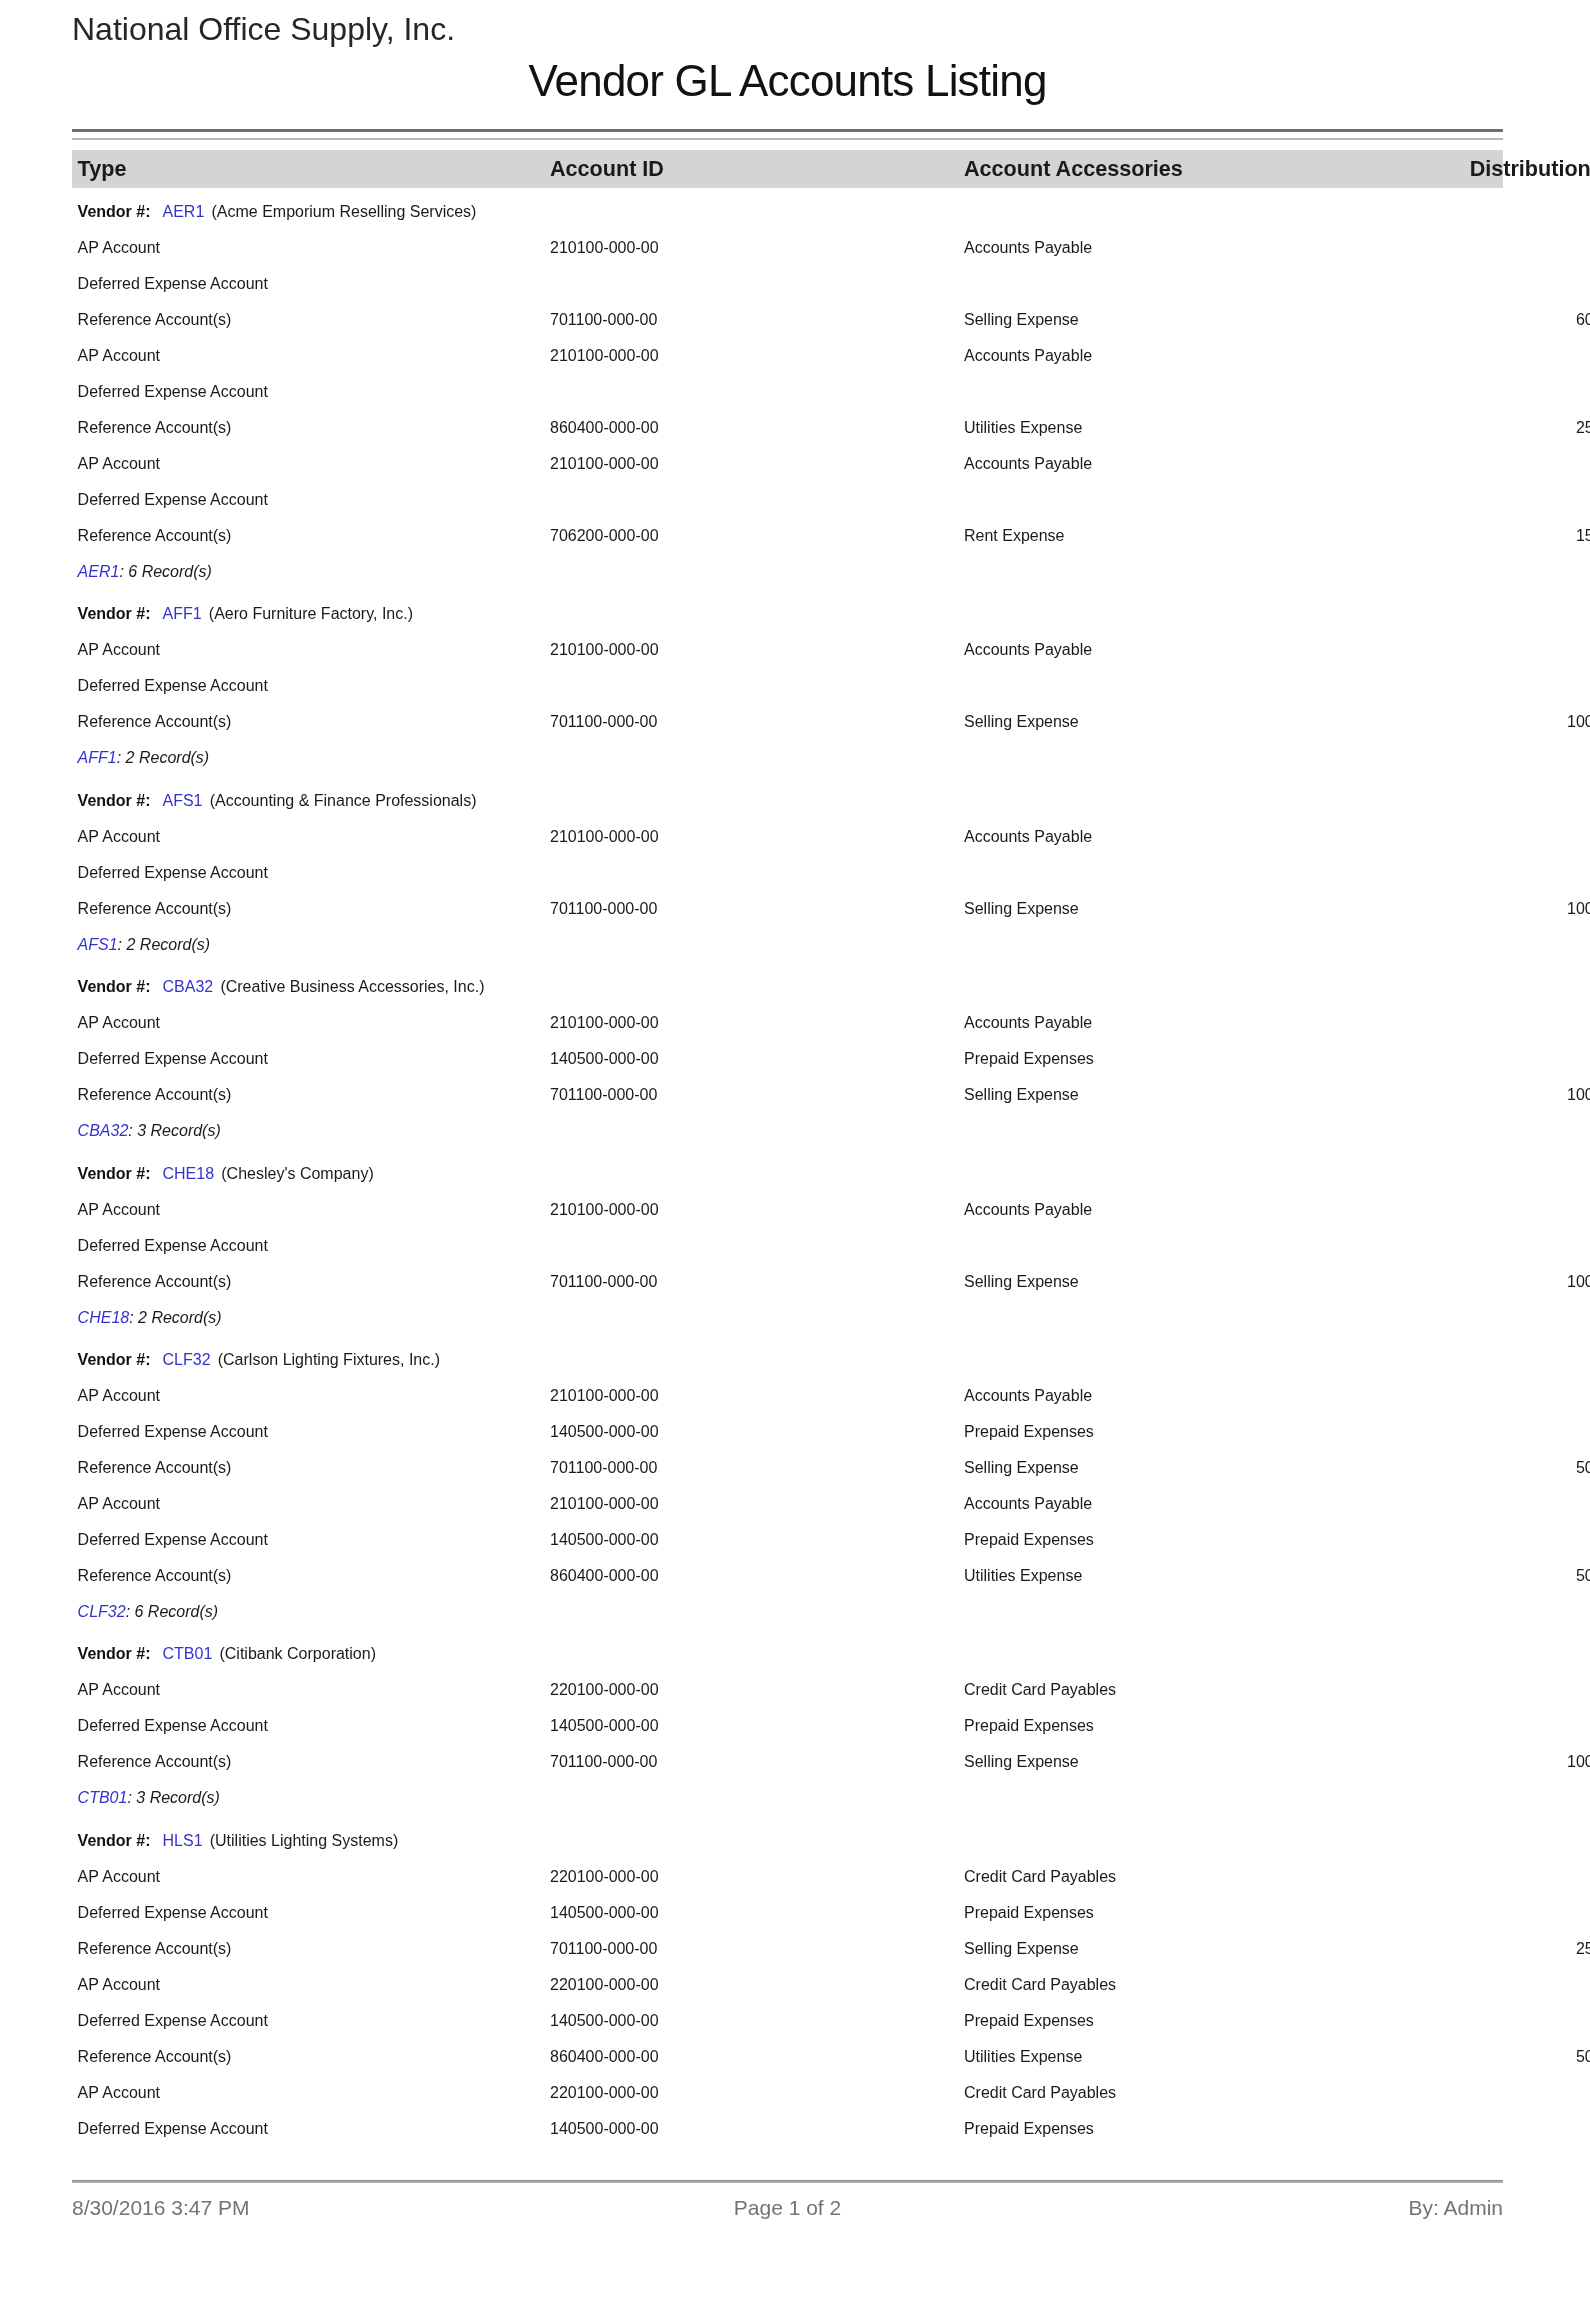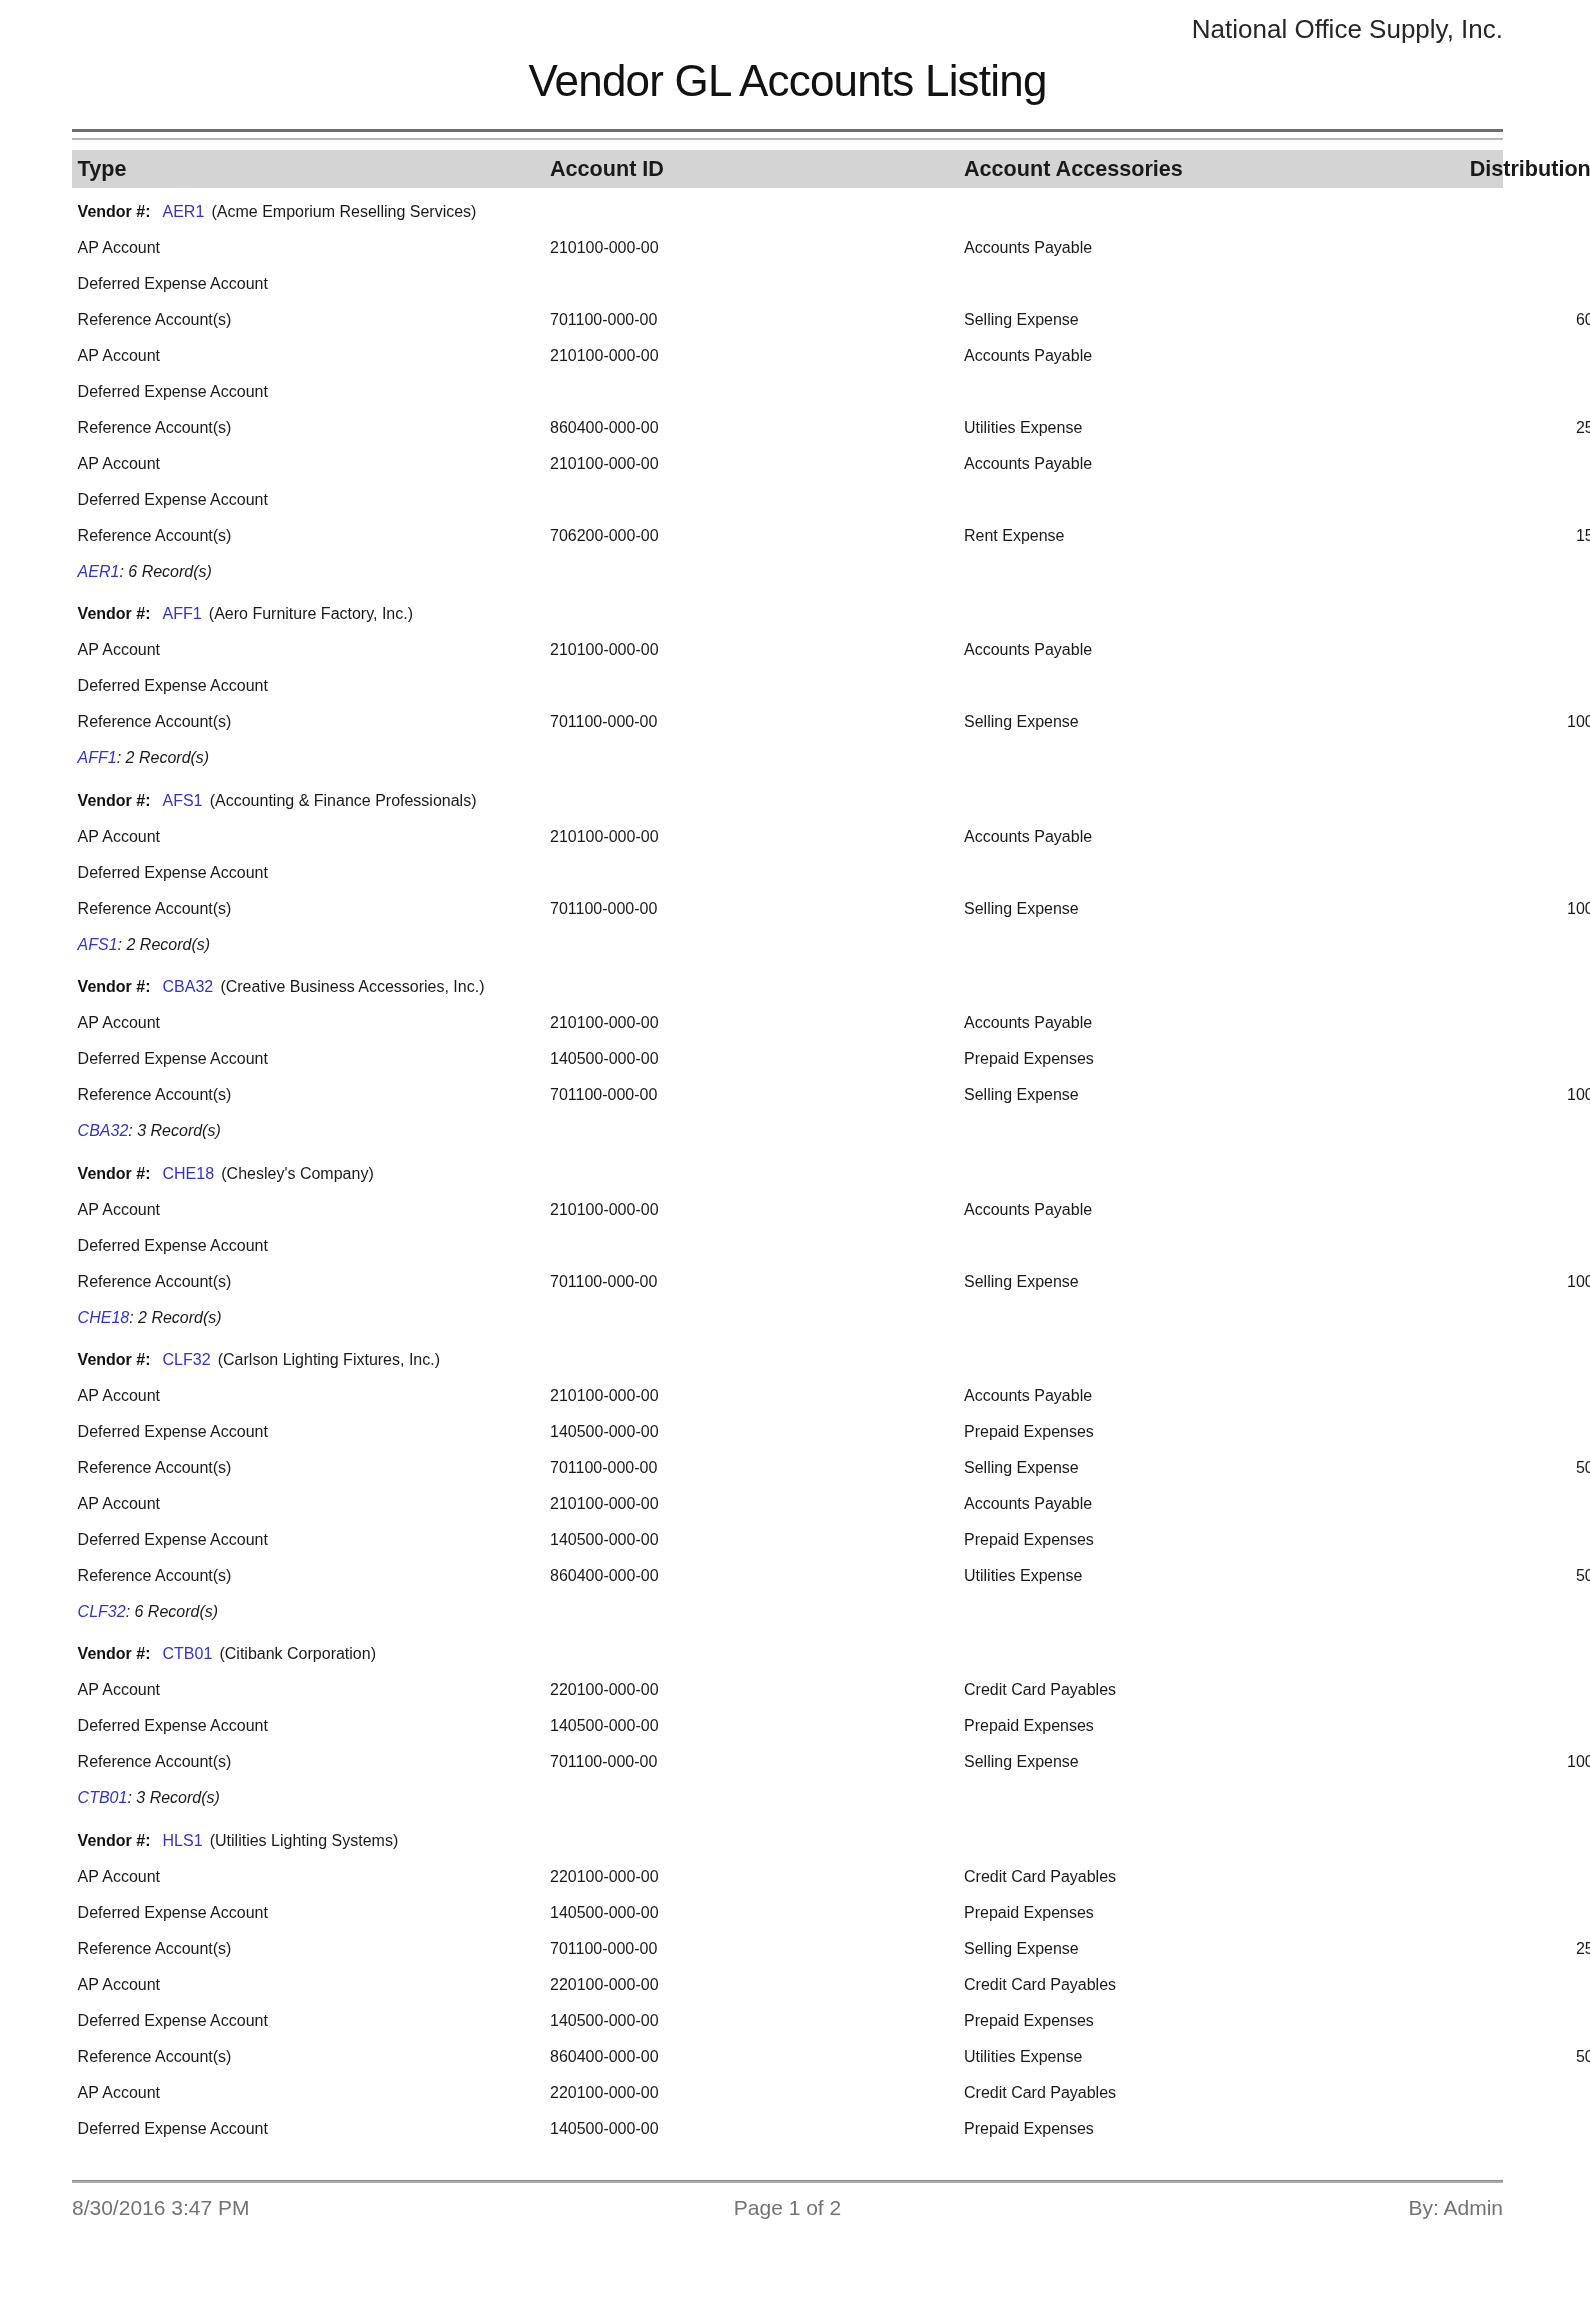--- a/index.html
+++ b/index.html
@@ -13,21 +13,21 @@
   body{
     width:1591px;height:2307px;
     background:#ffffff;
     font-family:"Liberation Sans", sans-serif;
     color:var(--text);
     position:relative;
     overflow:hidden;
   }
   .content{margin-left:72px;width:1431px;}
   .company{
-    text-align:right;font-size:26px;line-height:30px;
+    text-align:left;font-size:32px;line-height:30px;
     padding-top:14.4px;color:#262626;
   }
   .title{
     text-align:center;font-size:44px;line-height:59px;
     margin-top:6.4px;color:#121212;font-weight:400;letter-spacing:-0.8px;
   }
   .rule-dark{height:3.2px;background:var(--rule-dark);margin-top:19px;}
   .rule-light{height:1.6px;background:var(--rule-light);margin-top:6.4px;}
   .grid{
     display:grid;

